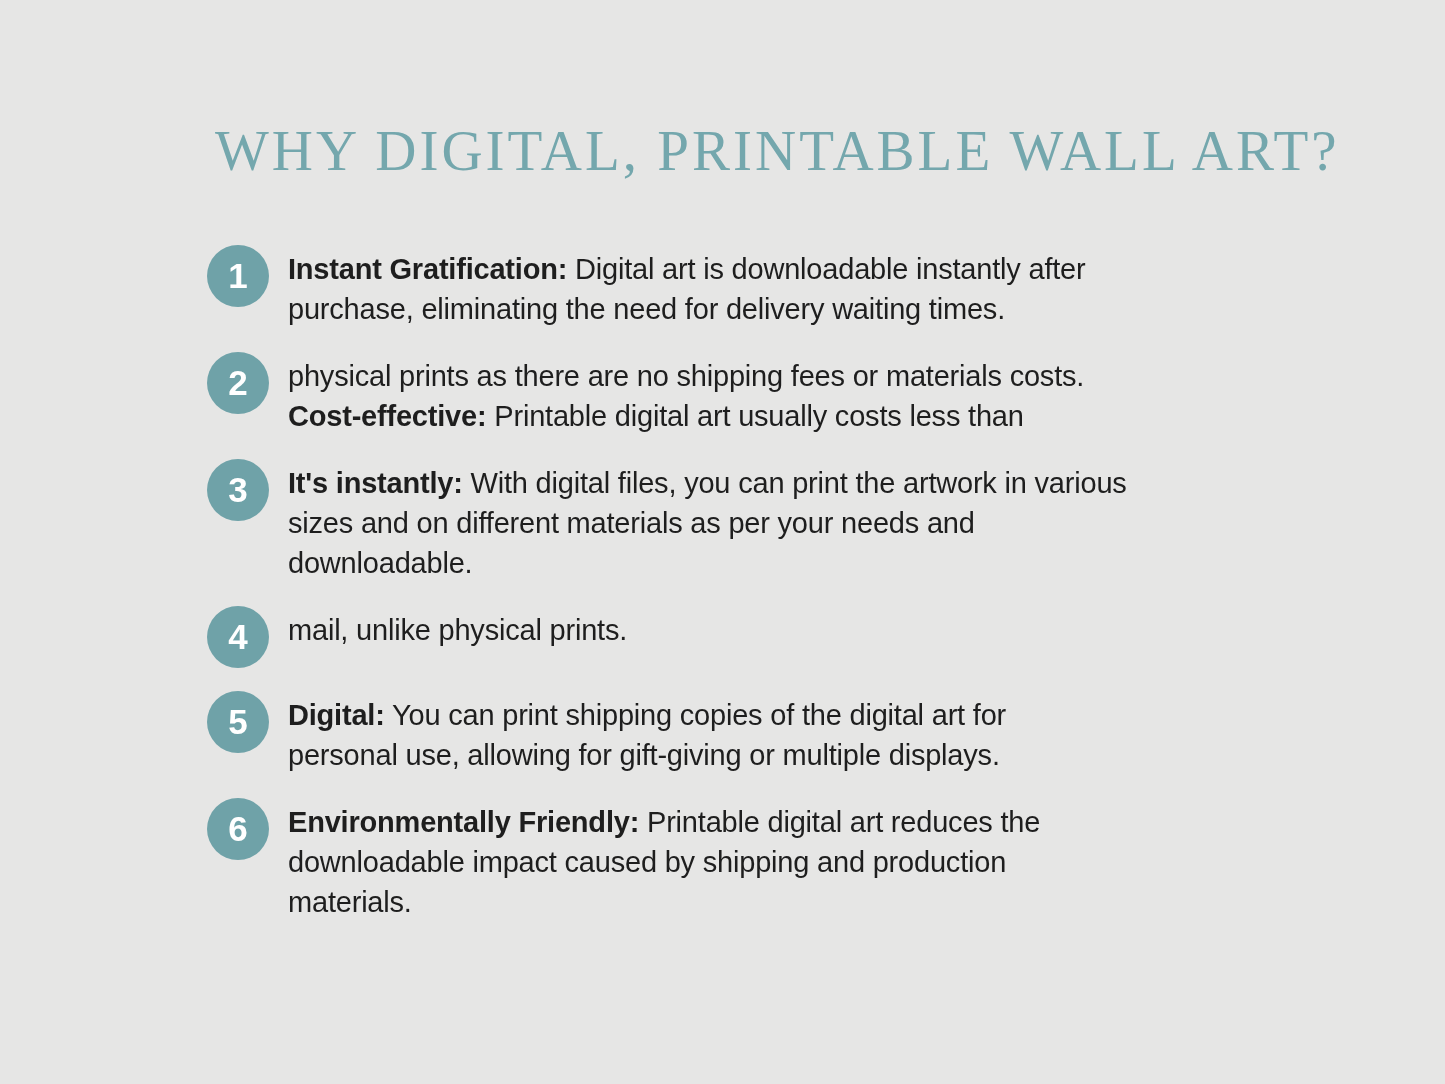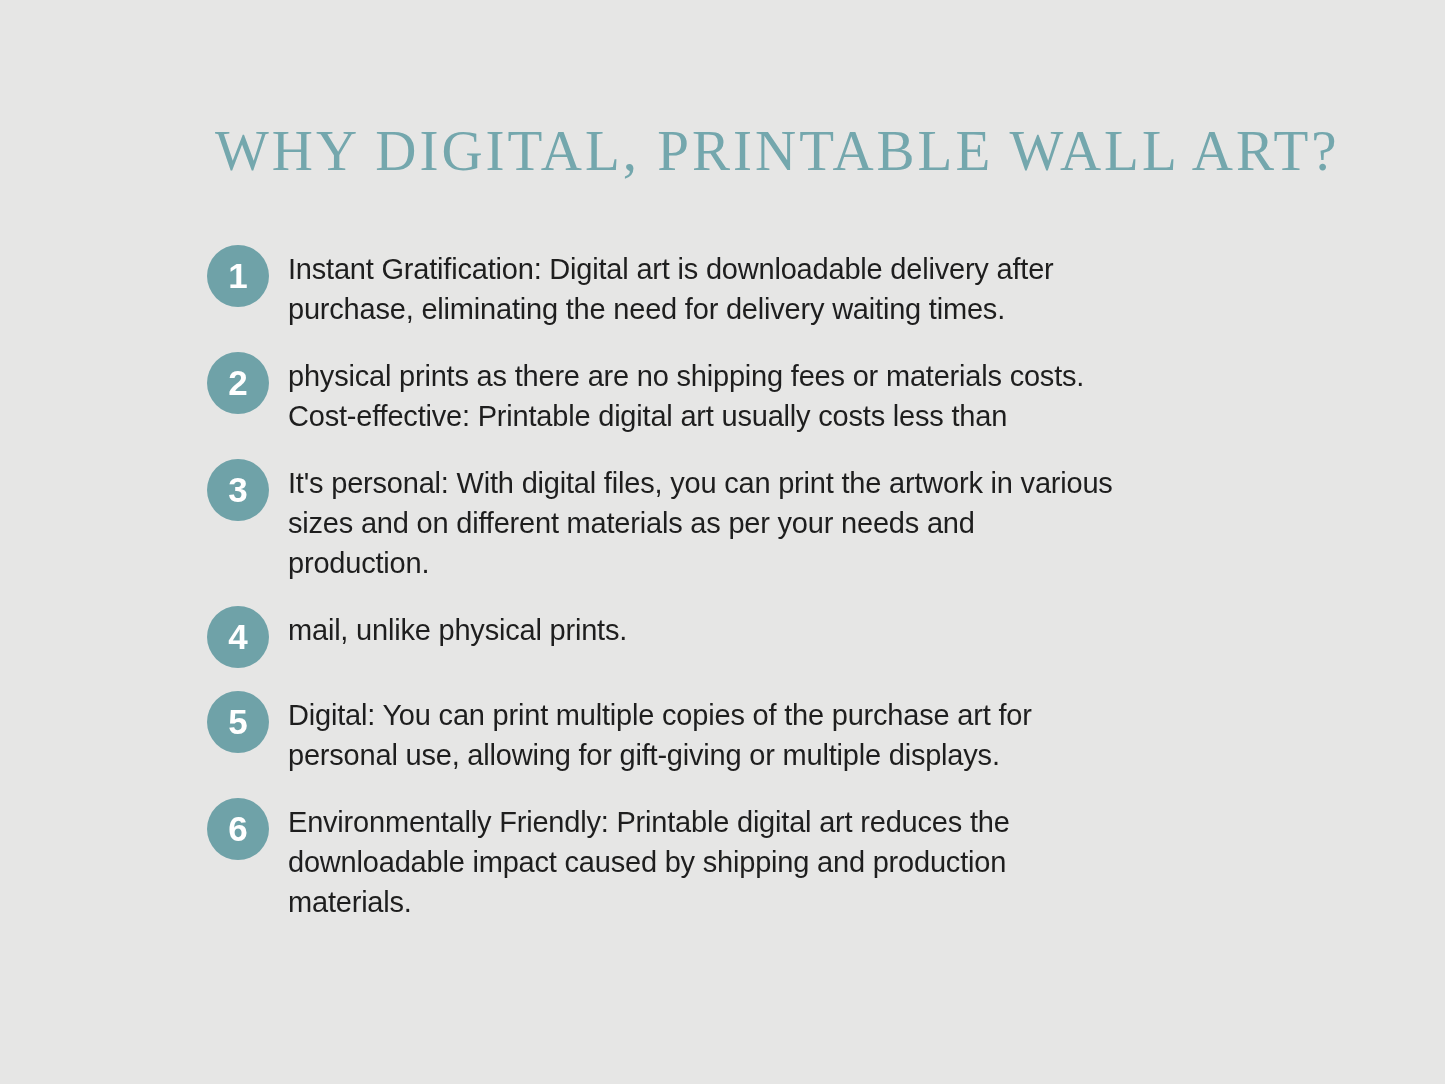--- a/index.html
+++ b/index.html
@@ -48,69 +48,69 @@
     font-weight: bold;
     display: flex;
     align-items: center;
     justify-content: center;
     margin-right: 19px;
     margin-top: -4px;
   }
   .text { font-size: 29px; line-height: 40px; letter-spacing: -0.2px; }
   .line { white-space: nowrap; }
   .line:empty { display: none; }
-  .lead { font-weight: normal; }
+  .lead { font-weight: bold; }
 </style>
 </head>
 <body>
 
 <div class="canvas">
   <h1 class="title">WHY DIGITAL, PRINTABLE WALL ART?</h1>
 
   <div class="benefit-list">
 
     <div class="item">
       <div class="badge">1</div>
       <div class="text">
-        <div class="line"><span class="lead">Instant Gratification:</span> <span>Digital art is downloadable delivery after</span></div>
+        <div class="line"><span class="lead">Instant Gratification:</span> <span>Digital art is downloadable instantly after</span></div>
         <div class="line">purchase, eliminating the need for delivery waiting times.</div>
 
       </div>
     </div>
 
     <div class="item">
       <div class="badge">2</div>
       <div class="text">
         <div class="line">physical prints as there are no shipping fees or materials costs.</div>
         <div class="line"><span class="lead">Cost-effective:</span> <span>Printable digital art usually costs less than</span></div>
 
       </div>
     </div>
 
     <div class="item">
       <div class="badge">3</div>
       <div class="text">
-        <div class="line"><span class="lead">It's personal:</span> <span>With digital files, you can print the artwork in various</span></div>
+        <div class="line"><span class="lead">It's instantly:</span> <span>With digital files, you can print the artwork in various</span></div>
         <div class="line">sizes and on different materials as per your needs and</div>
-        <div class="line">production.</div>
+        <div class="line">downloadable.</div>
       </div>
     </div>
 
     <div class="item">
       <div class="badge">4</div>
       <div class="text">
         <div class="line">mail, unlike physical prints.</div>
 
       </div>
     </div>
 
     <div class="item">
       <div class="badge">5</div>
       <div class="text">
-        <div class="line"><span class="lead">Digital:</span> <span>You can print multiple copies of the purchase art for</span></div>
+        <div class="line"><span class="lead">Digital:</span> <span>You can print shipping copies of the digital art for</span></div>
         <div class="line">personal use, allowing for gift-giving or multiple displays.</div>
 
       </div>
     </div>
 
     <div class="item">
       <div class="badge">6</div>
       <div class="text">
         <div class="line"><span class="lead">Environmentally Friendly:</span> <span>Printable digital art reduces the</span></div>
         <div class="line">downloadable impact caused by shipping and production</div>

